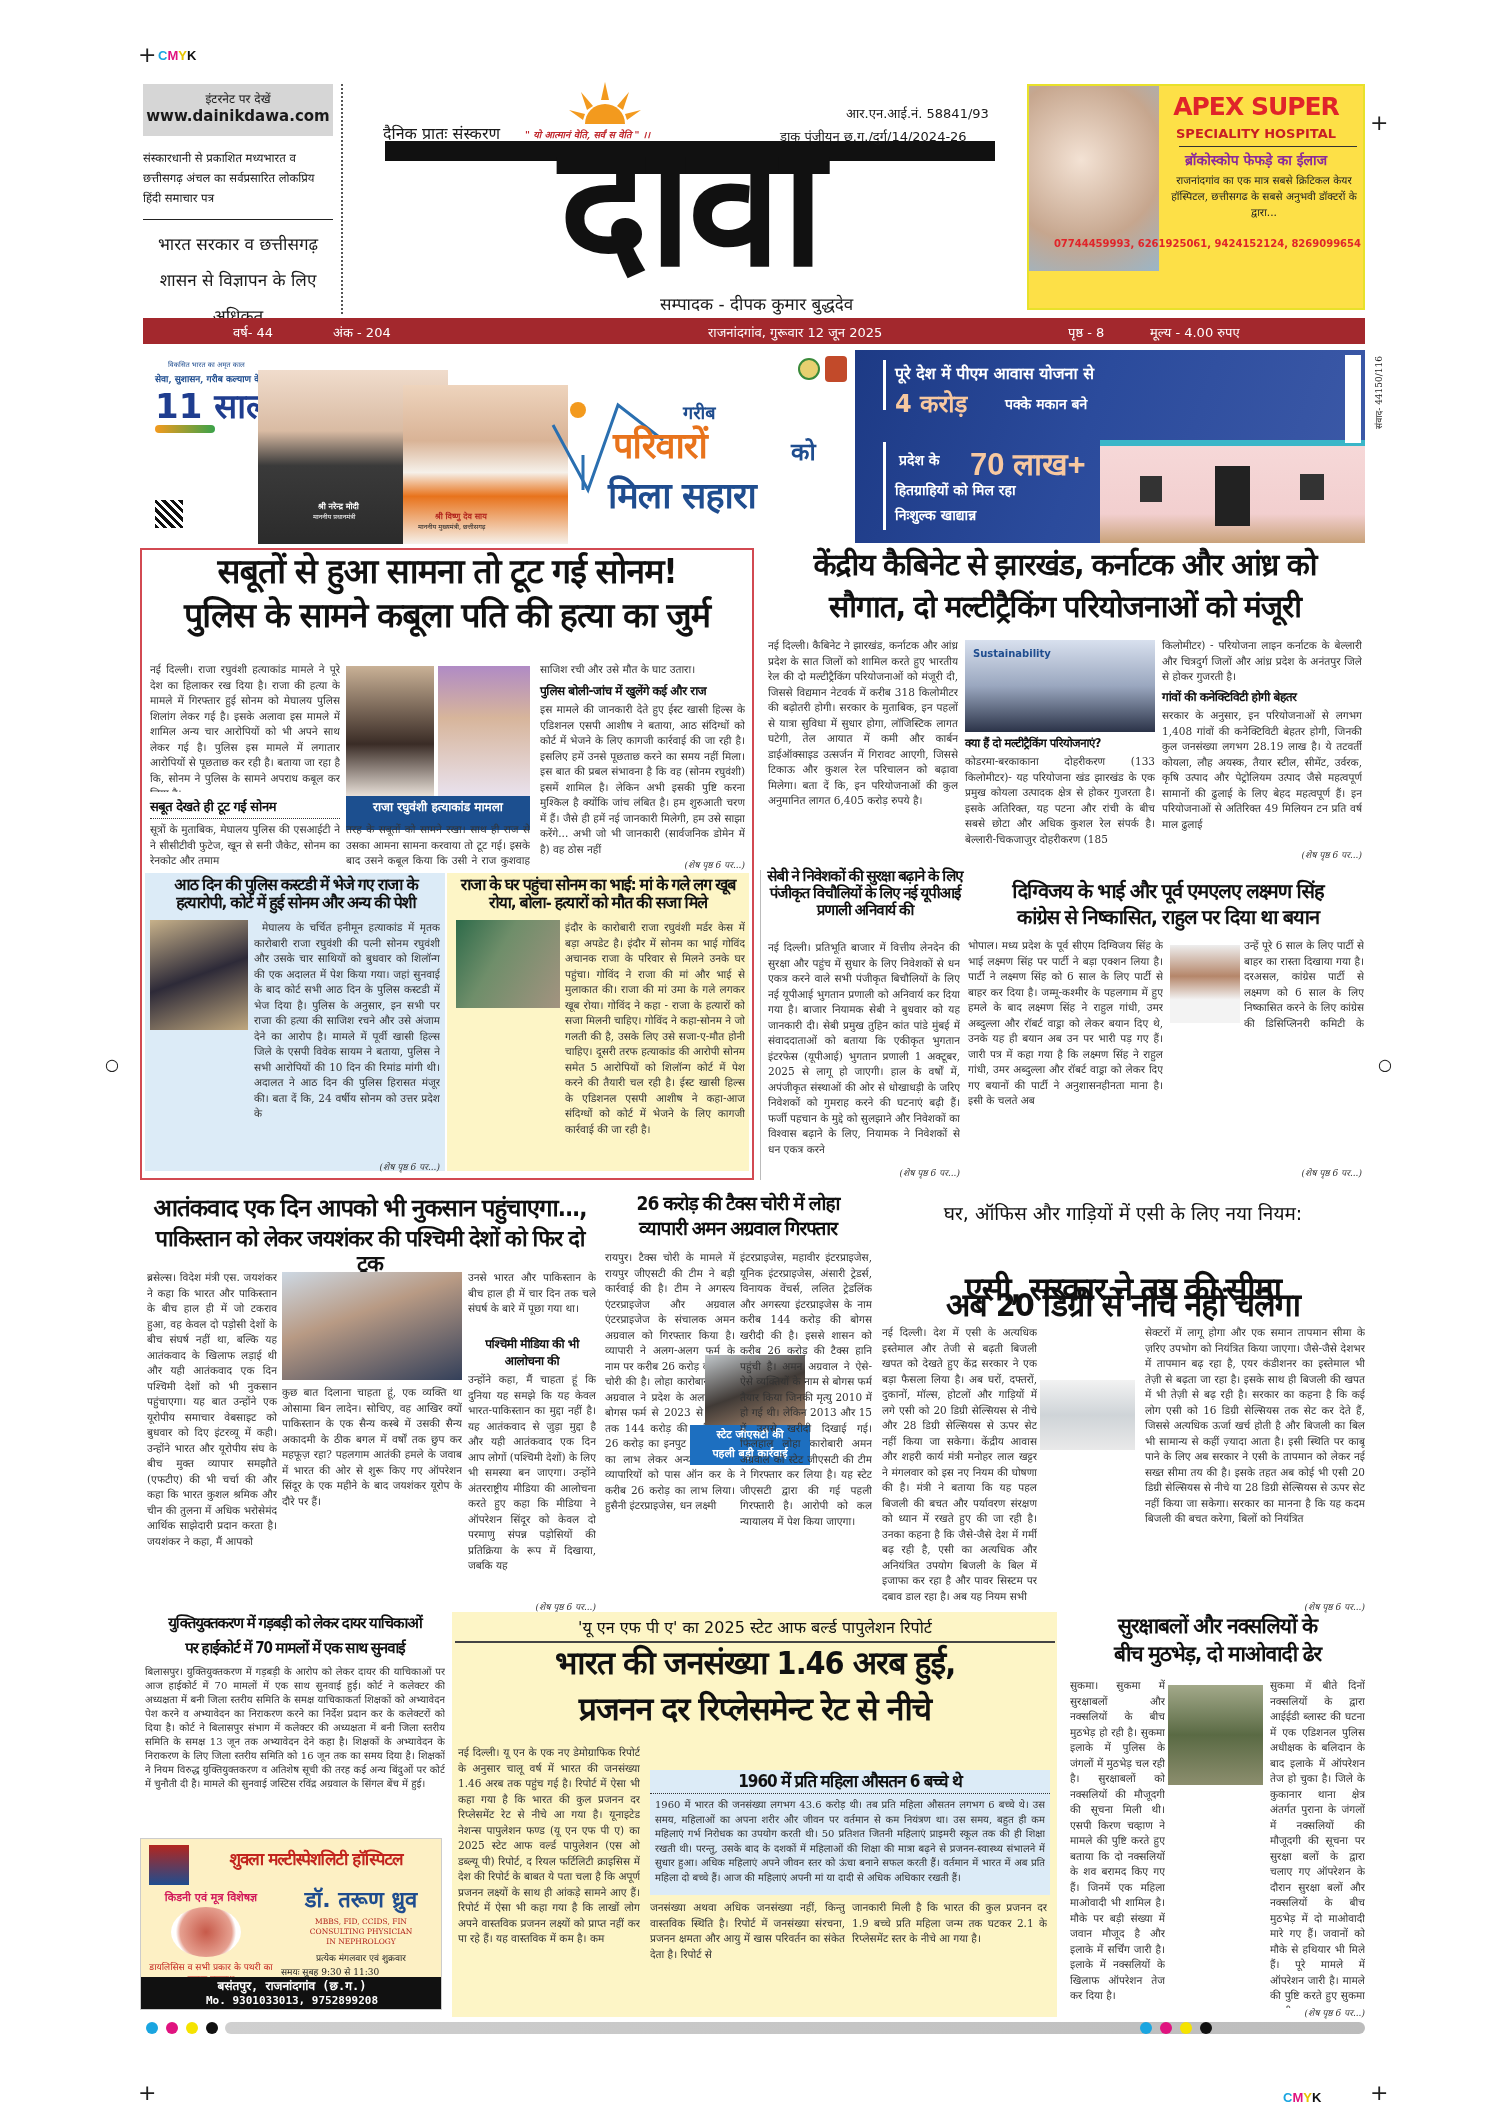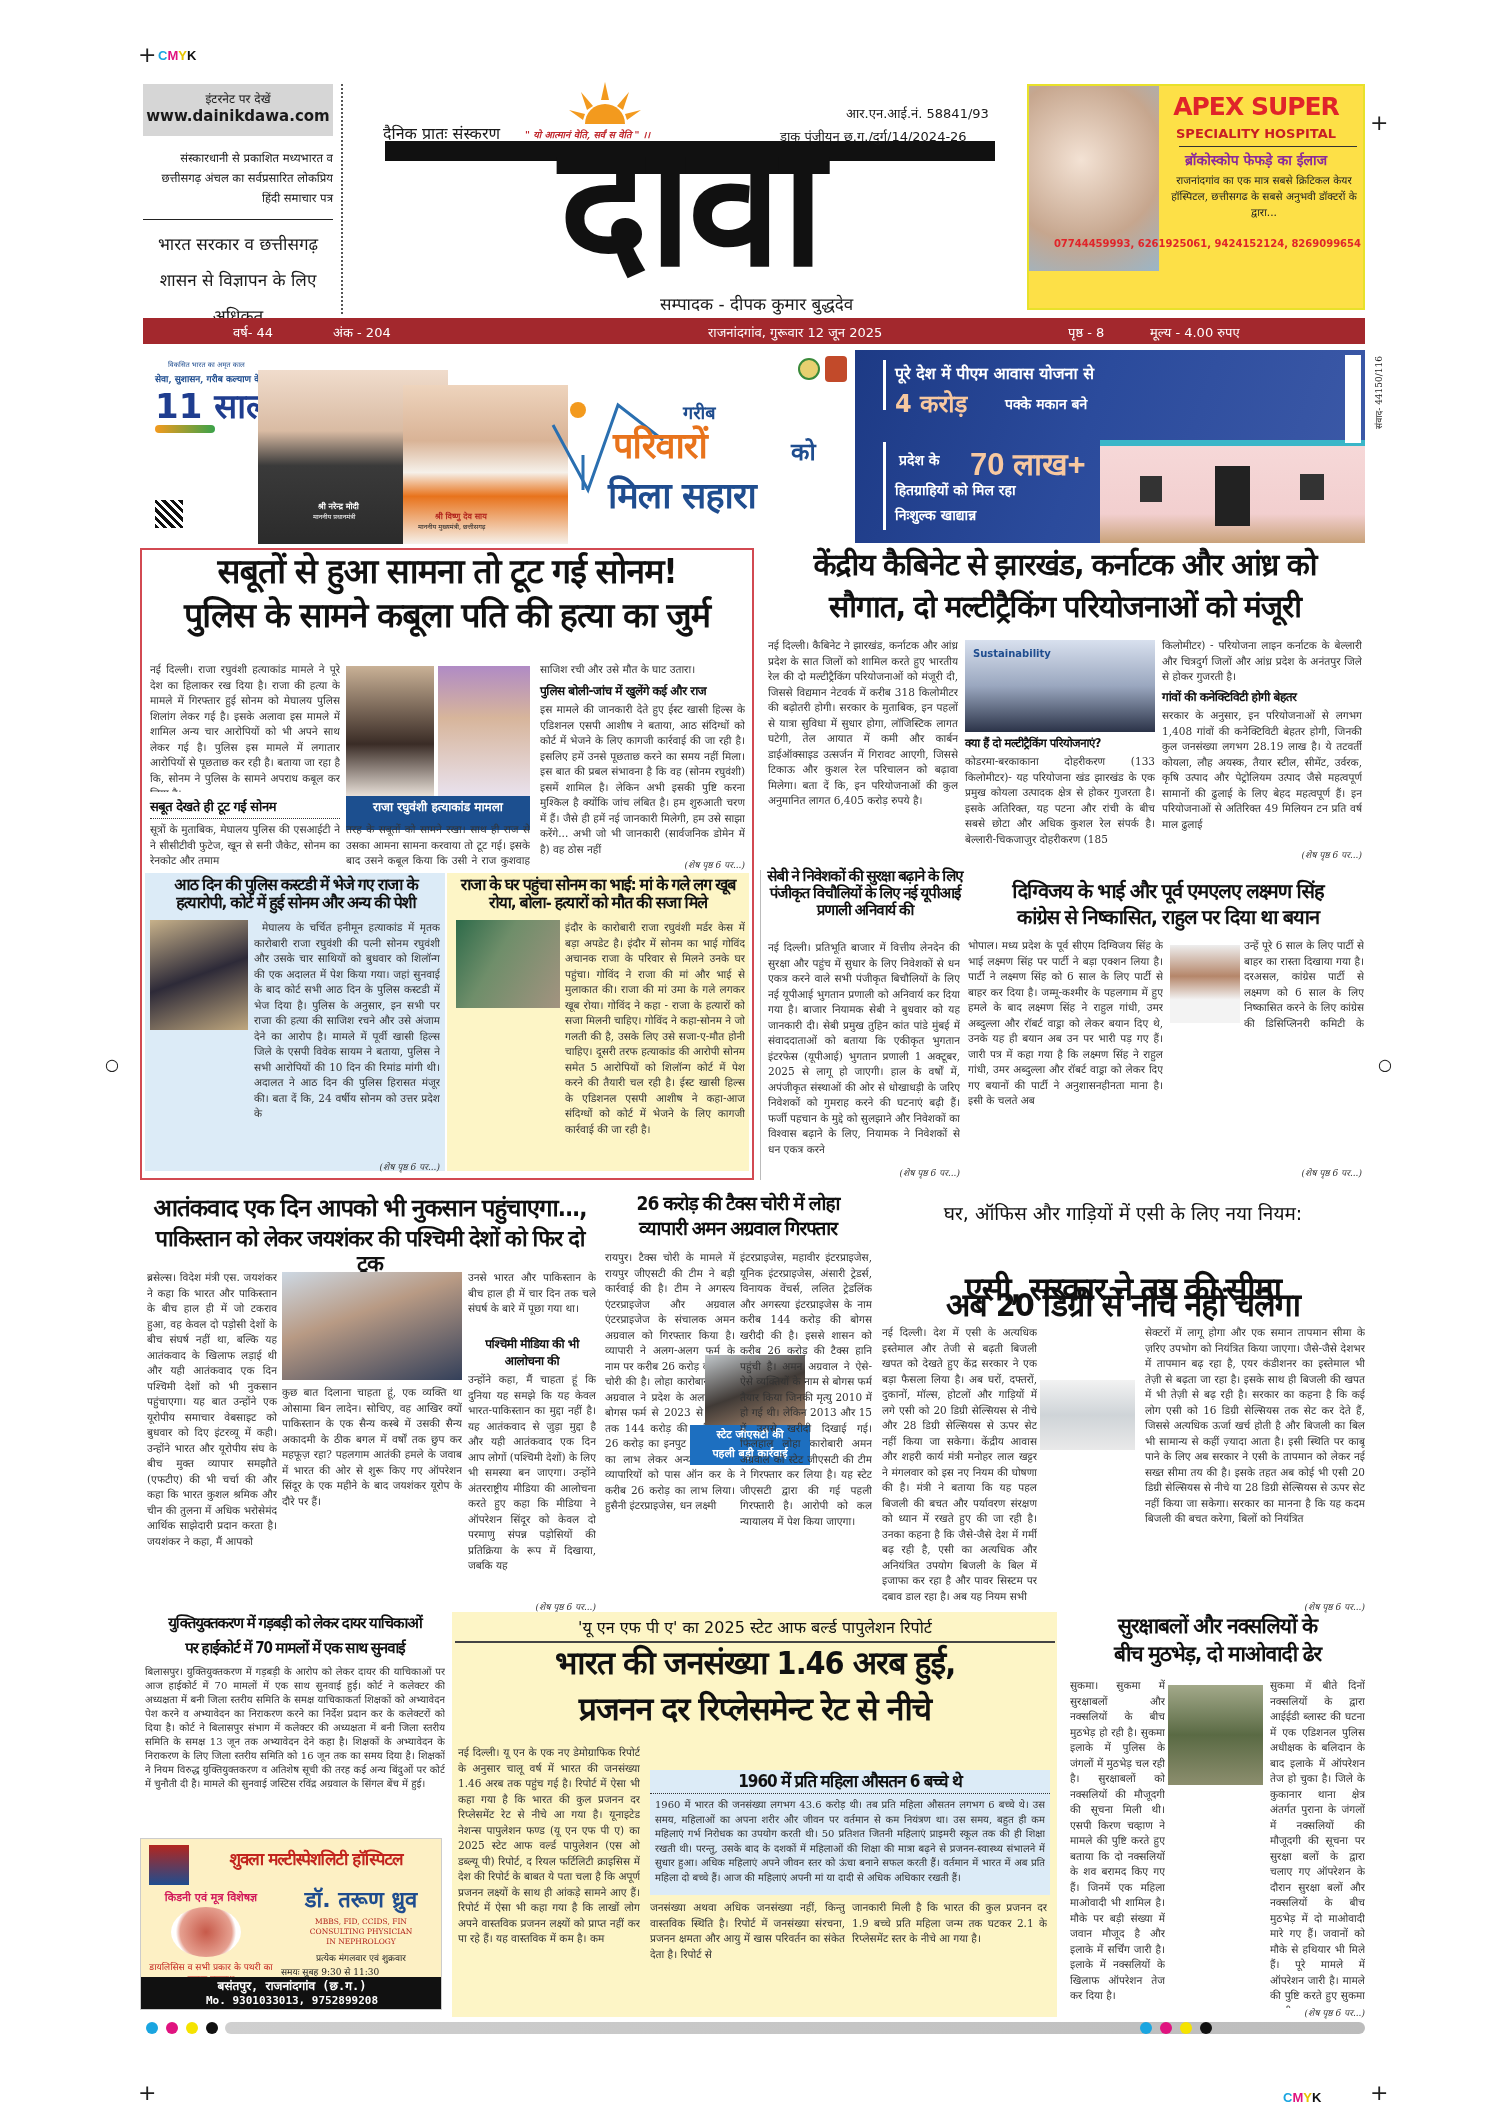--- a/index.html
+++ b/index.html
@@ -25,21 +25,21 @@
 <div class="reg" style="left:1370px;top:2080px">+</div>
 <div class="reg" style="left:105px;top:1055px;font-size:16px">○</div>
 <div class="reg" style="left:1378px;top:1055px;font-size:16px">○</div>
 <div class="abs cmyk" style="left:158px;top:48px"><span class="c">C</span><span class="m">M</span><span class="y">Y</span><span class="k">K</span></div>
 <div class="abs cmyk" style="left:1283px;top:2090px"><span class="c">C</span><span class="m">M</span><span class="y">Y</span><span class="k">K</span></div>
 
 <div class="abs" style="left:143px;top:84px;width:190px;height:52px;background:#d6d6d6;text-align:center;font-family:'DejaVu Sans',sans-serif">
   <div style="font-size:12px;margin-top:6px">इंटरनेट पर देखें</div>
   <div style="font-size:15px;font-weight:bold">www.dainikdawa.com</div>
 </div>
-<div class="abs" style="left:143px;top:148px;width:190px;font-size:11.5px;text-align:right;line-height:20px">संस्कारधानी से प्रकाशित मध्यभारत व छत्तीसगढ़ अंचल का सर्वप्रसारित लोकप्रिय हिंदी समाचार पत्र</div>
+<div class="abs" style="left:143px;top:148px;width:190px;font-size:11.5px;text-align:left;line-height:20px">संस्कारधानी से प्रकाशित मध्यभारत व छत्तीसगढ़ अंचल का सर्वप्रसारित लोकप्रिय हिंदी समाचार पत्र</div>
 <div class="abs" style="left:143px;top:219px;width:190px;height:1px;background:#222"></div>
 <div class="abs" style="left:143px;top:226px;width:190px;font-size:17px;text-align:center;line-height:36px;font-family:'DejaVu Sans',sans-serif">भारत सरकार व छत्तीसगढ़ शासन से विज्ञापन के लिए अधिकृत</div>
 <div class="abs" style="left:341px;top:84px;width:0;height:230px;border-left:2px dotted #555"></div>
 
 <div class="abs" style="left:383px;top:122px;font-size:16px;font-family:'DejaVu Sans',sans-serif">दैनिक प्रातः संस्करण</div>
 <div class="abs" style="left:565px;top:82px;width:80px;height:42px">
   <svg width="80" height="42" viewBox="0 0 80 42">
       <g fill="#f39a1e">
         <circle cx="40" cy="42" r="20"></circle>
         <polygon points="40,0 44,18 36,18"></polygon>

